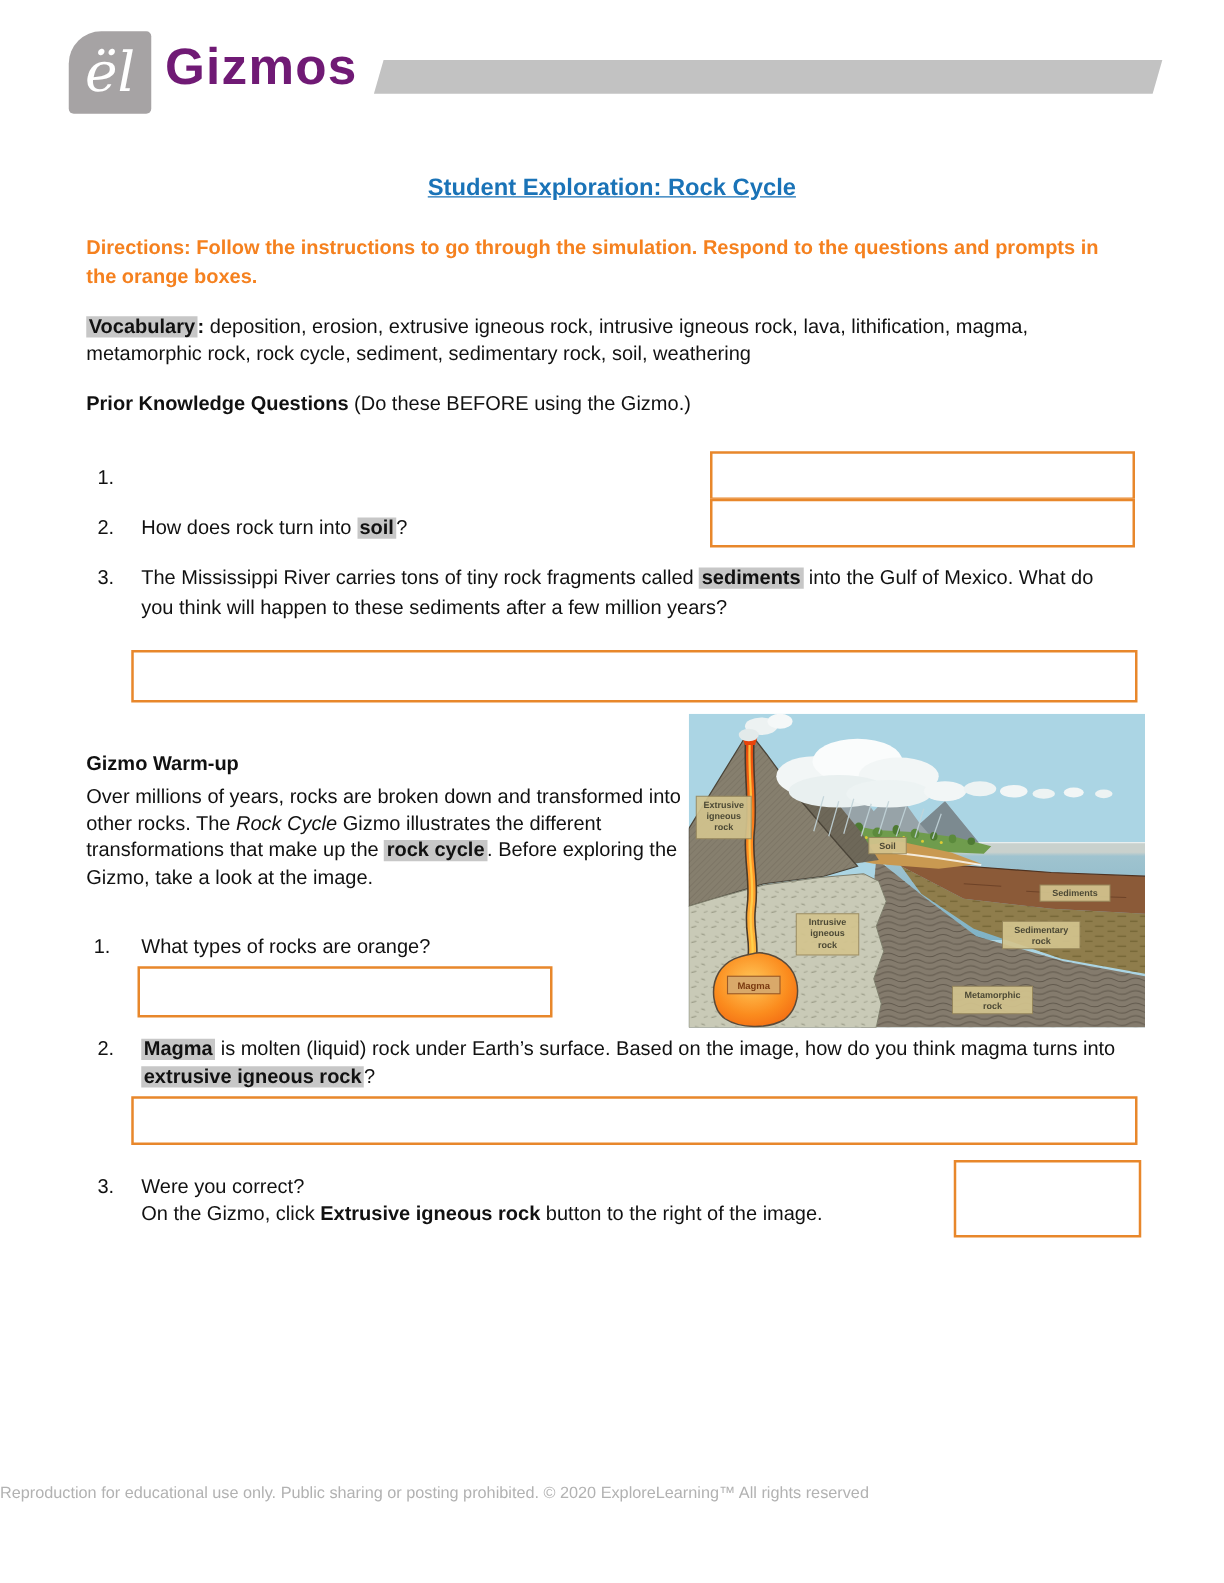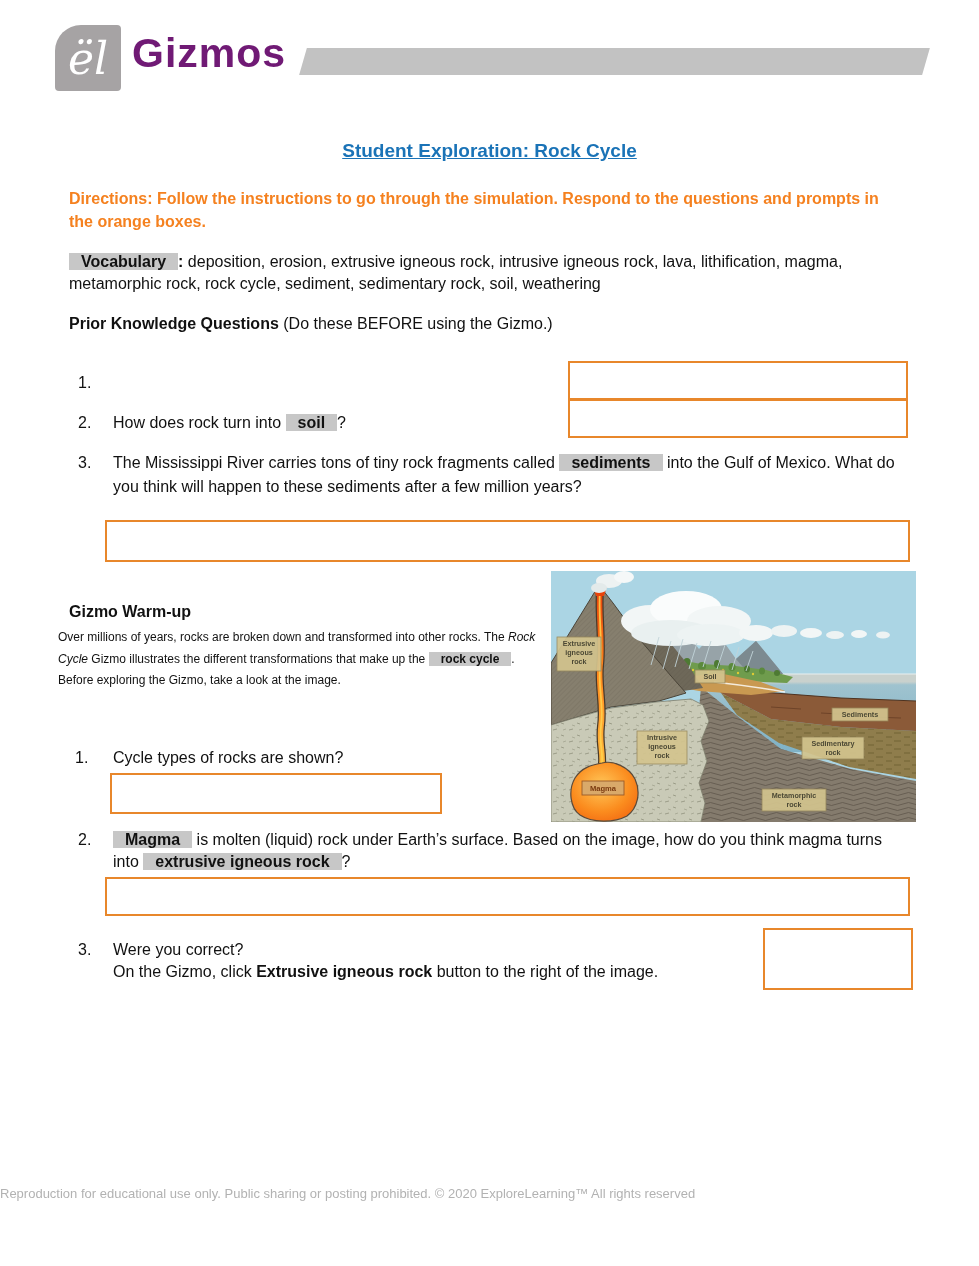--- a/index.html
+++ b/index.html
@@ -1,41 +1,41 @@
 <!DOCTYPE html>
 <html><head>
 <meta charset="utf-8">
 <style>
   html,body{margin:0;padding:0;background:#ffffff;}
   .page{position:relative;width:979px;height:1266px;background:#fff;
         font-family:"Liberation Sans",sans-serif;color:#111;overflow:hidden;}
   .abs{position:absolute;}
   .b{font-weight:bold;}
   .i{font-style:italic;}
-  .hl{background:#C7C7C7;padding:0 12px;}
+  .hl{background:#C7C7C7;padding:0 2px;}
   
   .logo-square{position:absolute;left:55px;top:25px;width:66px;height:66px;
                background:#A6A3A4;border-radius:26px 4px 4px 4px;}
   .monogram{position:absolute;left:0;top:8px;width:100%;text-align:center;
             font-family:"DejaVu Serif",serif;font-style:italic;font-size:44px;color:#fff;}
   .brand{position:absolute;left:132px;top:30px;font-size:41px;font-weight:bold;
          color:#701a75;letter-spacing:1px;}
   .header-bar{position:absolute;left:303px;top:48px;width:623px;height:27px;
               background:#C2C2C2;transform:skewX(-16deg);}
   
   .title{position:absolute;left:0;top:140px;width:100%;margin:0;text-align:center;
          font-size:19px;font-weight:bold;color:#1A73B7;text-decoration:underline;}
   .directions{position:absolute;left:69px;top:187px;width:812px;margin:0;
               font-size:16px;font-weight:bold;color:#F5811F;line-height:23px;}
   .vocab{position:absolute;left:69px;top:251px;width:848px;margin:0;
          font-size:16px;line-height:22px;}
   .prior-heading{position:absolute;left:69px;top:315px;margin:0;font-size:16px;}
   .wu-heading{position:absolute;left:69px;top:603px;margin:0;font-size:16px;font-weight:bold;}
-  .wu-para{position:absolute;left:58px;top:627px;width:484px;margin:0;
-           font-size:12px;line-height:21.5px;}
+  .wu-para{position:absolute;left:69px;top:627px;width:484px;margin:0;
+           font-size:16px;line-height:21.5px;}
   .q{position:absolute;display:flex;font-size:16px;line-height:22px;}
   .qnum{flex:0 0 35px;}
   .qtext .line{display:block;}
   .abox{position:absolute;border:2px solid #E8872B;background:#fff;box-sizing:border-box;}
   .footer{position:absolute;left:0;top:1186px;width:100%;text-align:left;
           font-size:13px;color:#B2B2B2;}
   svg text{font-family:"Liberation Sans",sans-serif;}
   .lbl{font-size:7.2px;font-weight:bold;fill:#4C4935;text-anchor:middle;}
   .lbl-magma{font-size:7.6px;font-weight:bold;fill:#7A3A10;text-anchor:middle;}
   .lblbox{fill:#D3C48E;stroke:#97875B;stroke-width:0.8;opacity:0.92;}
@@ -76,21 +76,21 @@
     <span class="qtext" style="width:790px;"><span>The Mississippi River carries tons of tiny rock fragments called </span><span class="hl b">sediments</span><span> into the Gulf of Mexico. What do you think will happen to these sediments after a few million years?</span></span>
   </div>
 
   <div class="abox" style="left:105px;top:520px;width:805px;height:42px;"></div>
 
   <p class="wu-heading">Gizmo Warm-up</p>
   <p class="wu-para"><span>Over millions of years, rocks are broken down and transformed into other rocks. The </span><span class="i">Rock Cycle</span><span> Gizmo illustrates the different transformations that make up the </span><span class="hl b">rock cycle</span><span>. Before exploring the Gizmo, take a look at the image.</span></p>
 
   <div class="q" style="left:75px;top:747px;width:470px;">
     <span class="qnum" style="flex:0 0 38px;">1.</span>
-    <span class="qtext">Cycle types of rocks are shown?</span>
+    <span class="qtext">What types of rocks are orange?</span>
   </div>
   <div class="abox" style="left:110px;top:773px;width:332px;height:41px;"></div>
 
   <div class="q" style="left:78px;top:829px;width:830px;">
     <span class="qnum">2.</span>
     <span class="qtext" style="width:793px;"><span class="hl b">Magma</span><span> is molten (liquid) rock under Earth’s surface. Based on the image, how do you think magma turns into </span><span class="hl b">extrusive igneous rock</span><span>?</span></span>
   </div>
   <div class="abox" style="left:105px;top:877px;width:805px;height:39px;"></div>
 
   <div class="q" style="left:78px;top:939px;width:660px;">

